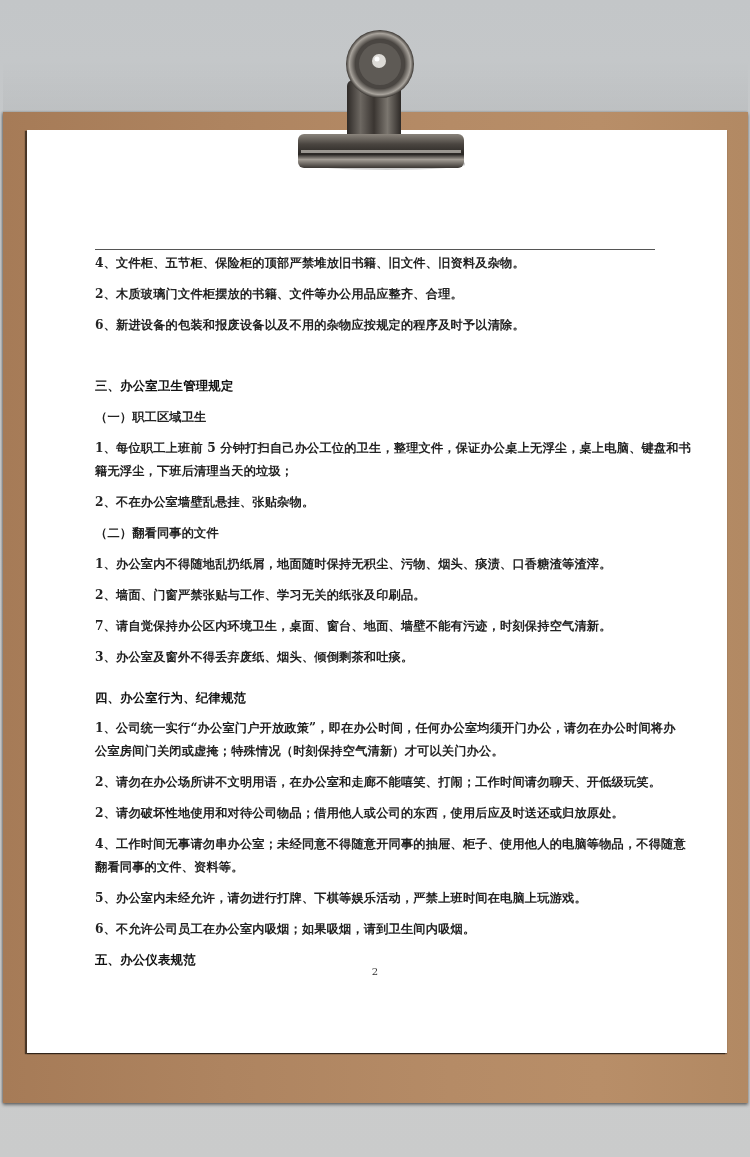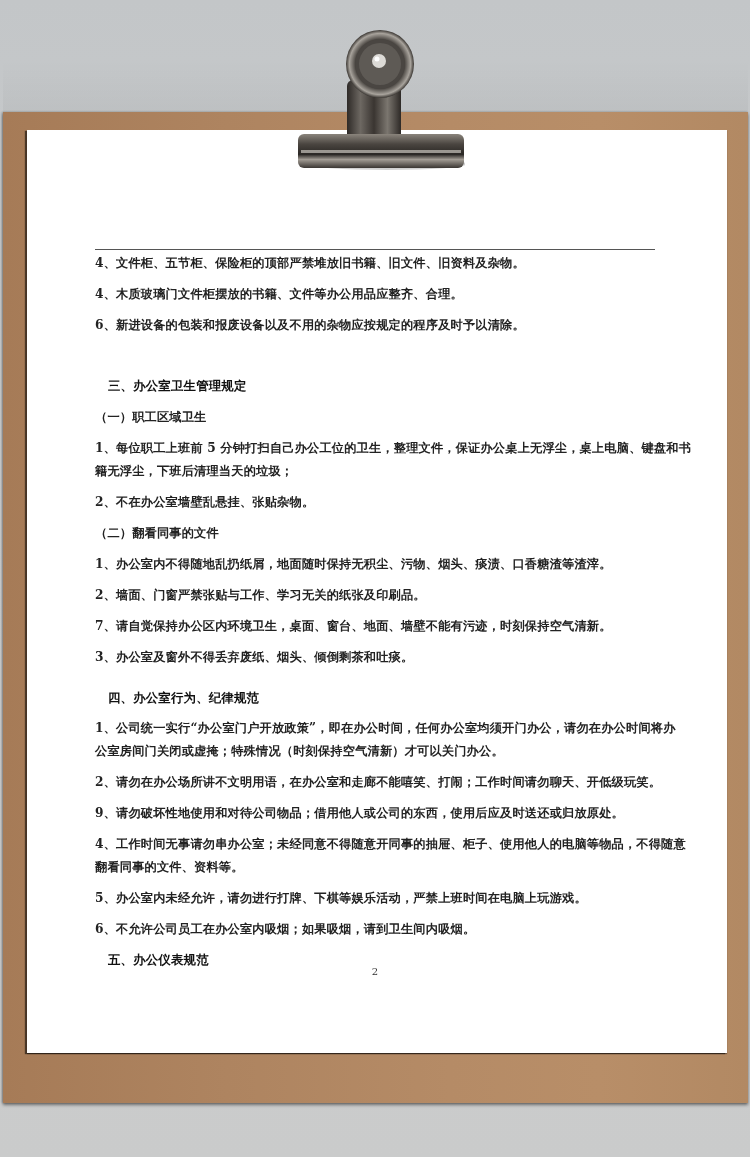--- a/index.html
+++ b/index.html
@@ -24,21 +24,21 @@
   }
   .clip { position:absolute; left:297px; top:22px; width:168px; height:150px; }
   .rule {
     position:absolute; left:95px; top:249px; width:560px; height:1px; background:#555;
   }
   .doc {
     position:absolute; left:95px; top:0; width:570px;
     font-size:12.2px; color:#222; letter-spacing:0.2px;
   }
   .line { position:absolute; left:0; white-space:nowrap;font-weight:bold; }
-  .heading { font-weight:bold; color:#111; font-size:12.4px;margin-left:13px; }
+  .heading { font-weight:bold; color:#111; font-size:12.4px; }
   .page-num {
     position:absolute; left:0; width:560px; text-align:center; top:966px;
     font-size:10px; color:#333;
   }
 </style>
 </head>
 <body>
 
 <div class="board-top-shadow"></div>
 <div class="board"></div>
@@ -76,40 +76,40 @@
   <circle cx="83" cy="42" r="25" fill="#4a4642"></circle>
   <circle cx="83" cy="42" r="21" fill="#5e5a55"></circle>
   <circle cx="82" cy="39" r="7" fill="#dcdad6"></circle>
   <circle cx="80" cy="37" r="2.5" fill="#ffffff"></circle>
 </svg>
 
 <div class="rule"></div>
 
 <div class="doc">
   <div class="line" style="top:255px">4、文件柜、五节柜、保险柜的顶部严禁堆放旧书籍、旧文件、旧资料及杂物。</div>
-  <div class="line" style="top:286px">4、木质玻璃门文件柜摆放的书籍、文件等办公用品应整齐、合理。</div>
+  <div class="line" style="top:286px">2、木质玻璃门文件柜摆放的书籍、文件等办公用品应整齐、合理。</div>
   <div class="line" style="top:317px">6、新进设备的包装和报废设备以及不用的杂物应按规定的程序及时予以清除。</div>
 
   <div class="line heading" style="top:378px">三、办公室卫生管理规定</div>
   <div class="line" style="top:409px">（一）职工区域卫生</div>
   <div class="line" style="top:440px">1、每位职工上班前 5 分钟打扫自己办公工位的卫生，整理文件，保证办公桌上无浮尘，桌上电脑、键盘和书</div>
   <div class="line" style="top:463px">籍无浮尘，下班后清理当天的垃圾；</div>
   <div class="line" style="top:494px">2、不在办公室墙壁乱悬挂、张贴杂物。</div>
 
   <div class="line" style="top:525px">（二）翻看同事的文件</div>
   <div class="line" style="top:556px">1、办公室内不得随地乱扔纸屑，地面随时保持无积尘、污物、烟头、痰渍、口香糖渣等渣滓。</div>
   <div class="line" style="top:587px">2、墙面、门窗严禁张贴与工作、学习无关的纸张及印刷品。</div>
   <div class="line" style="top:618px">7、请自觉保持办公区内环境卫生，桌面、窗台、地面、墙壁不能有污迹，时刻保持空气清新。</div>
   <div class="line" style="top:649px">3、办公室及窗外不得丢弃废纸、烟头、倾倒剩茶和吐痰。</div>
 
   <div class="line heading" style="top:690px">四、办公室行为、纪律规范</div>
   <div class="line" style="top:720px">1、公司统一实行“办公室门户开放政策”，即在办公时间，任何办公室均须开门办公，请勿在办公时间将办</div>
   <div class="line" style="top:743px">公室房间门关闭或虚掩；特殊情况（时刻保持空气清新）才可以关门办公。</div>
   <div class="line" style="top:774px">2、请勿在办公场所讲不文明用语，在办公室和走廊不能嘻笑、打闹；工作时间请勿聊天、开低级玩笑。</div>
-  <div class="line" style="top:805px">9、请勿破坏性地使用和对待公司物品；借用他人或公司的东西，使用后应及时送还或归放原处。</div>
+  <div class="line" style="top:805px">2、请勿破坏性地使用和对待公司物品；借用他人或公司的东西，使用后应及时送还或归放原处。</div>
   <div class="line" style="top:836px">4、工作时间无事请勿串办公室；未经同意不得随意开同事的抽屉、柜子、使用他人的电脑等物品，不得随意</div>
   <div class="line" style="top:859px">翻看同事的文件、资料等。</div>
   <div class="line" style="top:890px">5、办公室内未经允许，请勿进行打牌、下棋等娱乐活动，严禁上班时间在电脑上玩游戏。</div>
   <div class="line" style="top:921px">6、不允许公司员工在办公室内吸烟；如果吸烟，请到卫生间内吸烟。</div>
 
   <div class="line heading" style="top:952px">五、办公仪表规范</div>
 
   <div class="page-num">2</div>
 </div>
 

